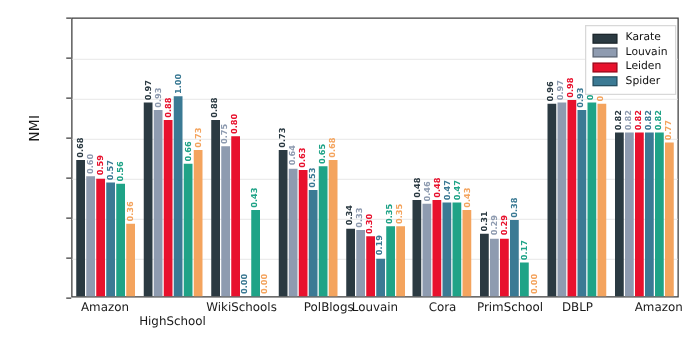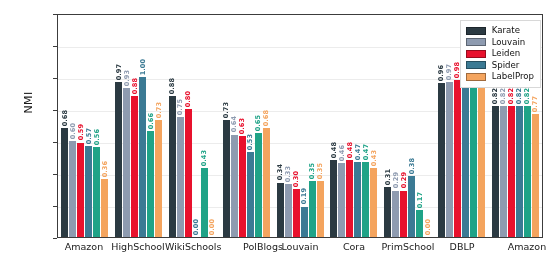--- a/index.html
+++ b/index.html
@@ -321,21 +321,21 @@
               <div class="bar" style="height: 123.2px; background: rgb(244, 164, 94);"></div>
               <div class="vlabel" style="color: rgb(244, 164, 94); bottom: 125.2px;">0.77</div>
             </div>
           </div>
         </div>
       </div>
   </div>
 
   <div id="x-ticks">
       <div class="xtick-label" style="left: 57px; width: 54px;">Amazon</div>
-      <div class="xtick-label" style="left: 111px; width: 54px;">HighSchool</div>
+      <div class="xtick-label" style="left: 111px; width: 54px; margin-top: 11px;">HighSchool</div>
       <div class="xtick-label" style="left: 165px; width: 54px;">WikiSchools</div>
       <div class="xtick-label" style="left: 236px; width: 54px;">PolBlogs</div>
       <div class="xtick-label" style="left: 273px; width: 54px;">Louvain</div>
       <div class="xtick-label" style="left: 327px; width: 54px;">Cora</div>
       <div class="xtick-label" style="left: 381px; width: 54px;">PrimSchool</div>
       <div class="xtick-label" style="left: 435px; width: 54px;">DBLP</div>
       <div class="xtick-label" style="left: 500px; width: 54px;">Amazon</div>
     </div>
 
   <div id="legend">
@@ -348,18 +348,14 @@
         <span class="legend-text">Louvain</span>
       </div>
       <div class="legend-row">
         <span class="legend-swatch" style="background: rgb(232, 17, 45);"></span>
         <span class="legend-text">Leiden</span>
       </div>
       <div class="legend-row">
         <span class="legend-swatch" style="background: rgb(59, 122, 148);"></span>
         <span class="legend-text">Spider</span>
       </div>
-      <div class="legend-row">
-        <span class="legend-swatch" style="background: rgb(244, 164, 94);"></span>
-        <span class="legend-text">LabelProp</span>
-      </div>
     </div>
 </div>
 
 </body></html>

